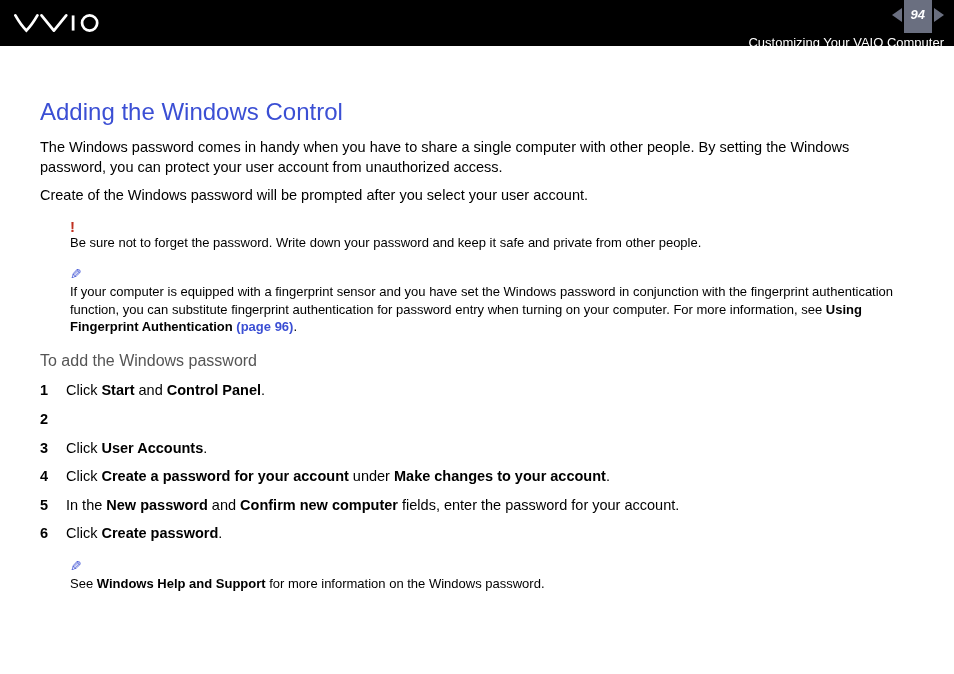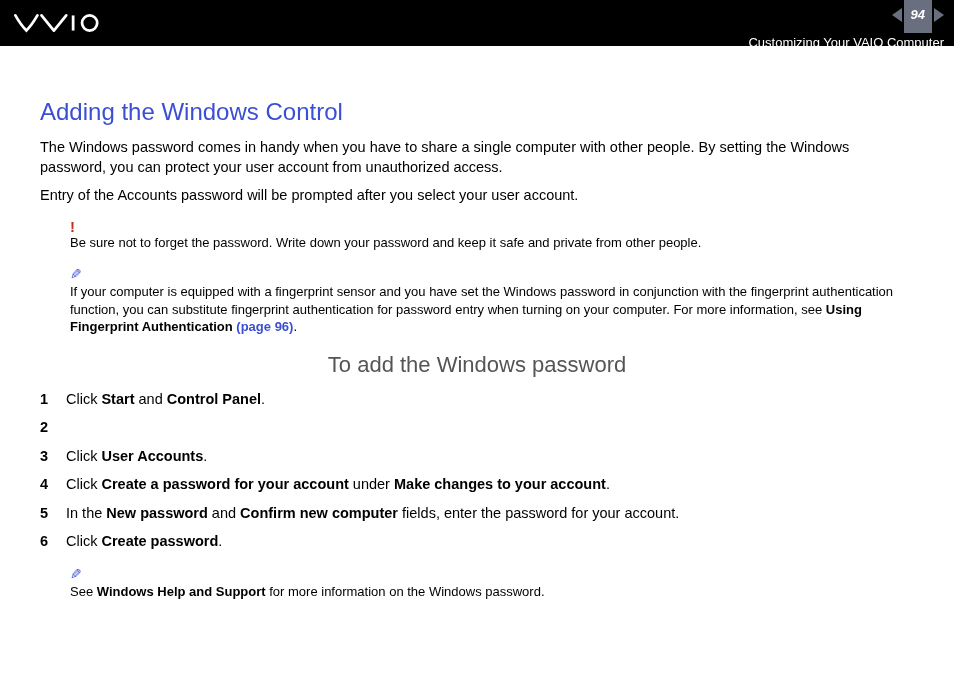--- a/index.html
+++ b/index.html
@@ -86,25 +86,24 @@
   }
   .note-icon-pencil {
     color: #3b4fd4;
     font-size: 14px;
     line-height: 1;
     display: inline-block;
     transform: scaleX(-1);
   }
   .subheading {
     color: #555;
-    font-size: 22px;
+    font-size: 16px;
     font-weight: normal;
     margin-top: 14px;
     margin-bottom: 10px;
-    text-align: center;
   }
   .steps {
     list-style: none;
     counter-reset: step;
   }
   .steps li {
     display: flex;
     font-size: 14.5px;
     margin-bottom: 9px;
   }
@@ -136,21 +135,21 @@
       <div class="page-num">94</div>
       <div class="arrow-right"></div>
     </div>
     <div class="header-title">Customizing Your VAIO Computer</div>
   </div>
 </div>
 
 <div class="content">
   <h1>Adding the Windows Control</h1>
   <p class="para">The Windows password comes in handy when you have to share a single computer with other people. By setting the Windows password, you can protect your user account from unauthorized access.</p>
-  <p class="para">Entry of the Accounts password will be prompted after you select your user account.</p>
+  <p class="para">Create of the Windows password will be prompted after you select your user account.</p>
 
   <div class="note-block">
     <div class="note-icon-warn">!</div>
     <div>Be sure not to forget the password. Write down your password and keep it safe and private from other people.</div>
   </div>
 
   <div class="note-block">
     <div class="note-icon-pencil">✎</div>
     <div>
       <span>If your computer is equipped with a fingerprint sensor and you have set the Windows password in conjunction with the fingerprint authentication function, you can substitute fingerprint authentication for password entry when turning on your computer. For more information, see </span><b>Using Fingerprint Authentication </b><span class="link-blue">(page 96)</span><span>.</span>

